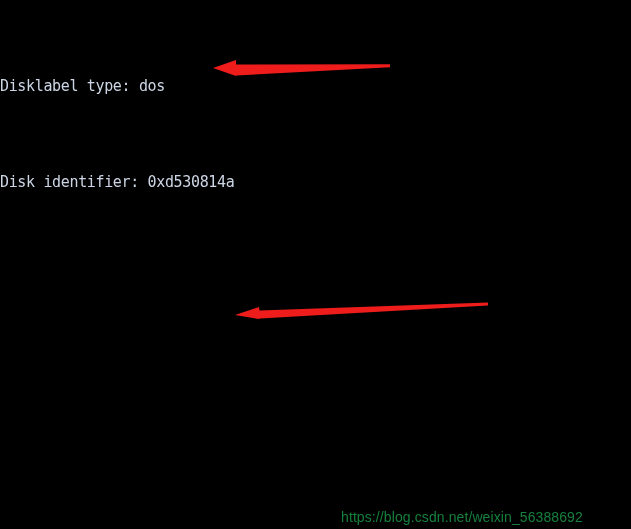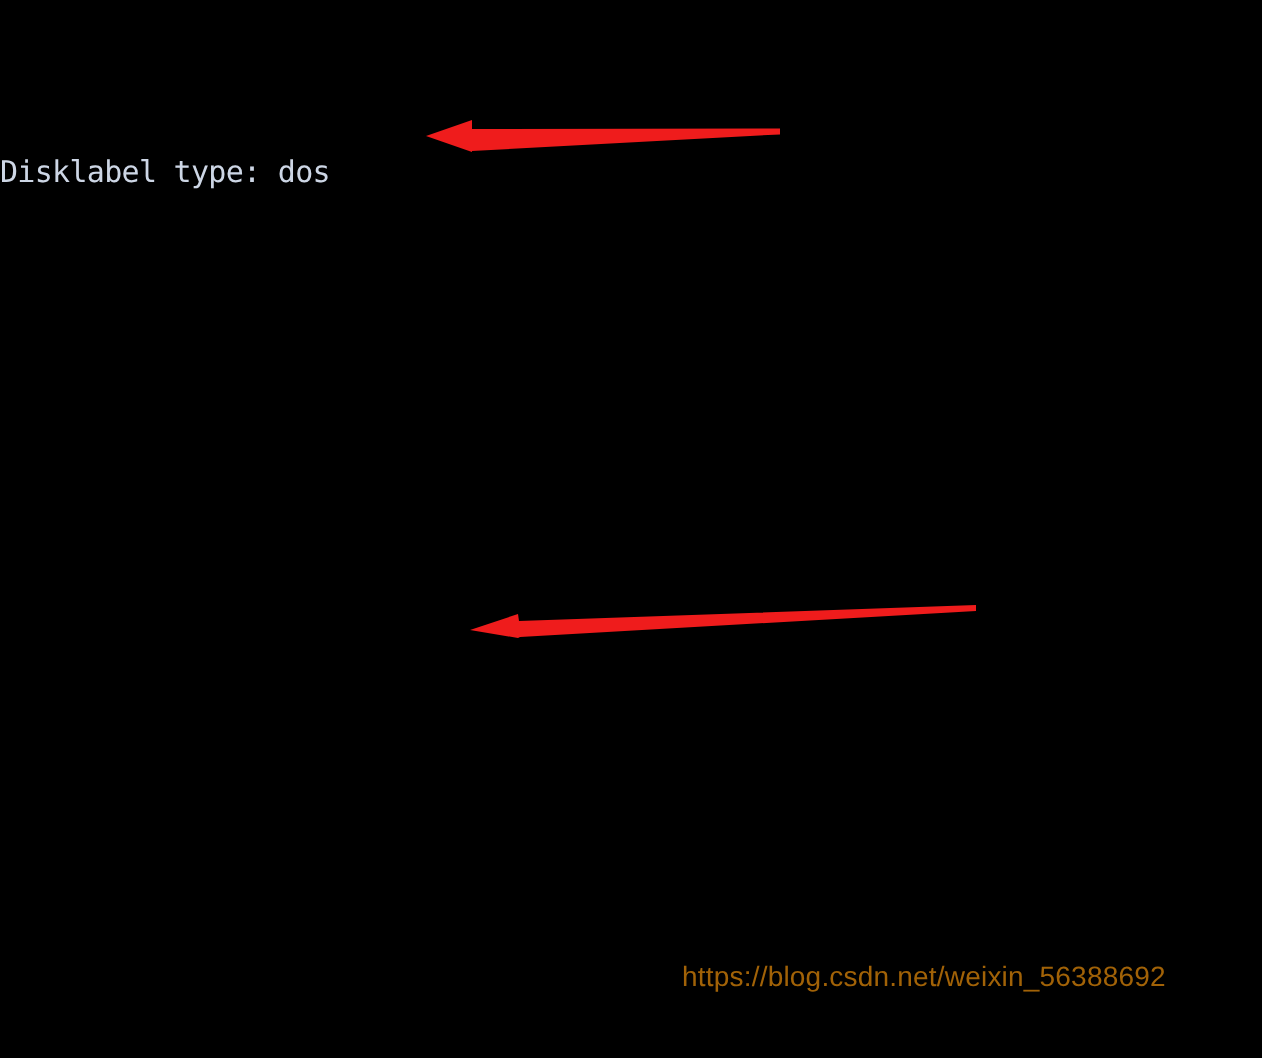--- a/index.html
+++ b/index.html
@@ -61,38 +61,39 @@
     left: 230px;
     top: 296px;
     width: 258px;
     height: 28px;
   }
 
   
   #watermark {
     position: absolute;
     left: 341px;
-    top: 479px;
+    top: 508px;
     font-family: "Liberation Sans", sans-serif;
     font-size: 14px;
     line-height: 18px;
-    color: #a16207;
+    color: #15803d;
     white-space: nowrap;
     letter-spacing: 0.1px;
   }
 </style>
 </head>
 <body>
 
 <div id="terminal">
 
   <div class="console">
 
     <div class="line">Disklabel type: dos</div>
 
+    <div class="line">Disk identifier: 0xd530814a</div>
 
     <div class="line blank"> </div>
 
 
     <div class="line blank"> </div>
 
     
 
     
 

